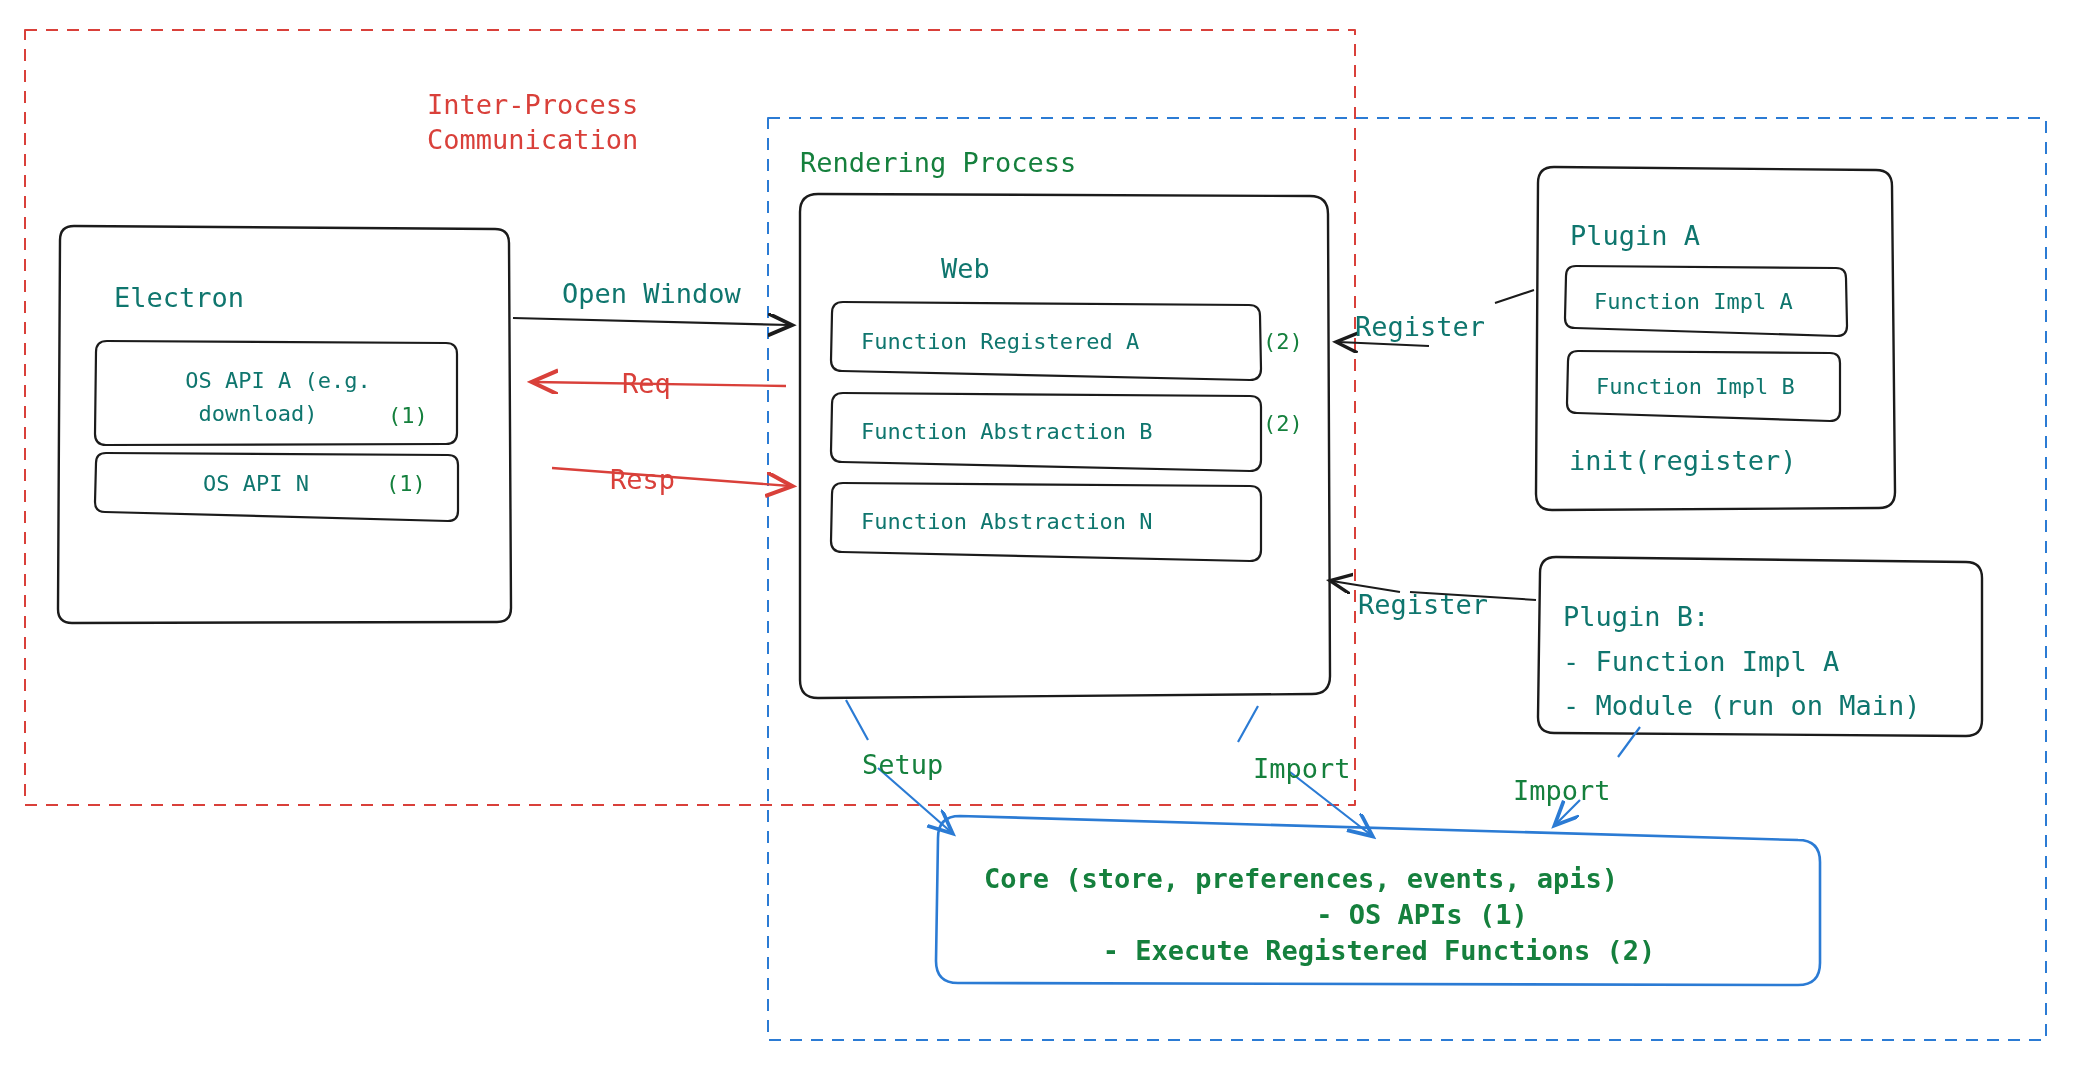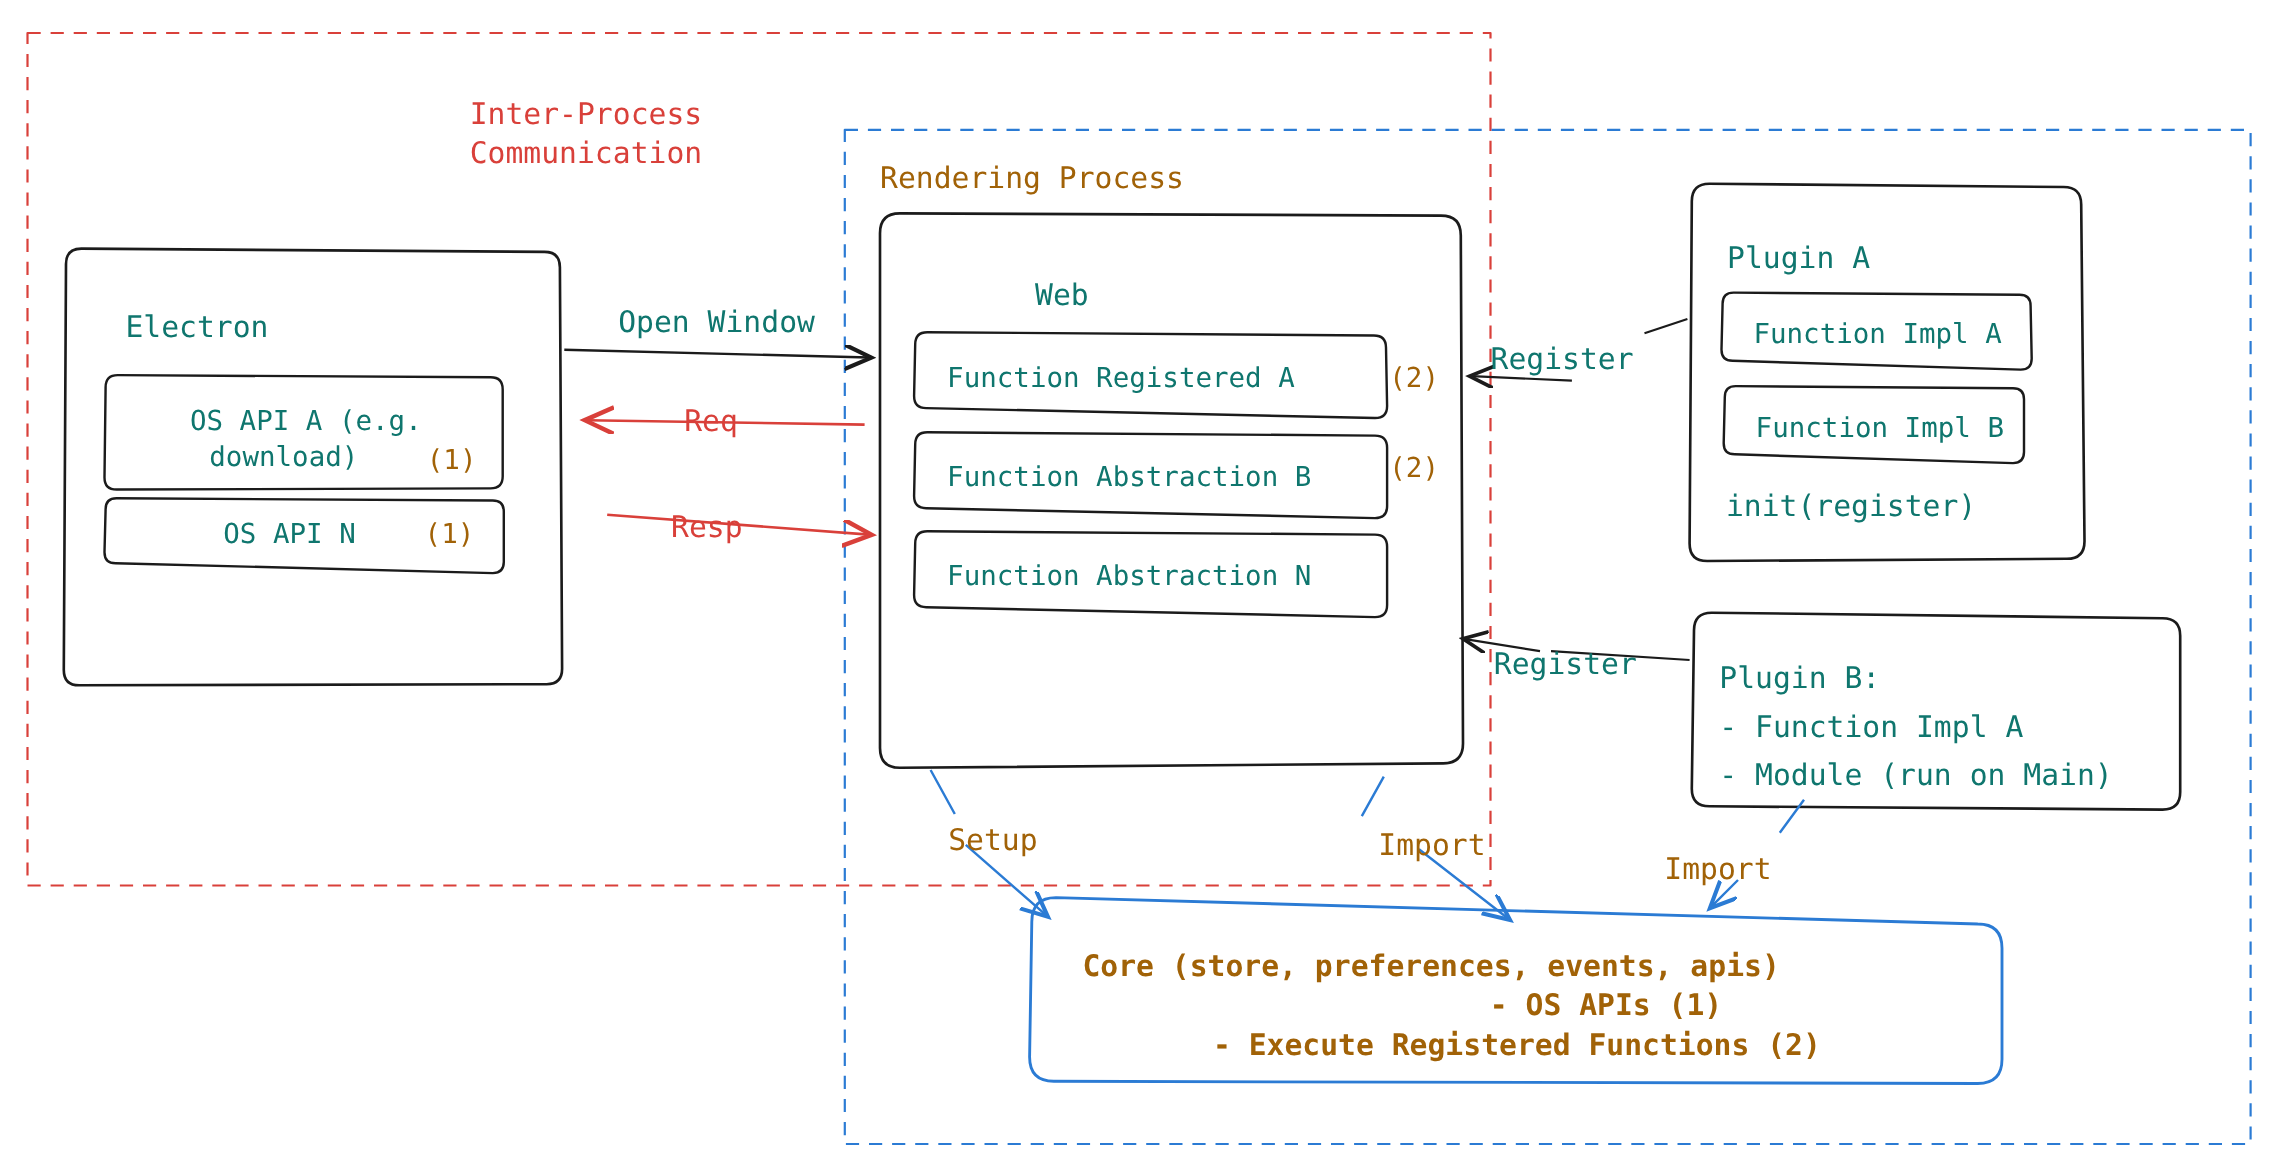--- a/index.html
+++ b/index.html
@@ -26,23 +26,23 @@
     pointer-events: none;
   }
   .lbl {
     position: absolute;
     white-space: pre;
     line-height: 1.25;
   }
   .mono { font-family: "DejaVu Sans Mono", monospace; }
   .black { color: #0f766e; }
   .red { color: #d9403a; }
-  .blue { color: #a16207; }
+  .blue { color: #15803d; }
   .sz-big { font-size: 27px; }
-  .sz-mid { font-size: 25px; }
+  .sz-mid { font-size: 22px; }
   .center { text-align: center; }
 </style>
 </head>
 <body>
 
 <div id="stage">
 
   <svg class="layer" viewBox="0 0 2074 1066">
     <defs>
       <marker id="arrowBlack" markerWidth="13" markerHeight="13" refX="10" refY="5" orient="auto">
@@ -152,21 +152,21 @@
   <div class="lbl mono black sz-big" style="left:1570px; top:219px;">Plugin A</div>
   <div class="lbl mono black sz-mid" style="left:1594px; top:288px;">Function Impl A</div>
   <div class="lbl mono black sz-mid" style="left:1596px; top:373px;">Function Impl B</div>
   <div class="lbl mono black sz-big" style="left:1569px; top:444px;">init(register)</div>
 
   <div class="lbl mono black sz-big" style="left:1563px; top:600px;">Plugin B:</div>
   <div class="lbl mono black sz-big" style="left:1563px; top:645px;">- Function Impl A</div>
   <div class="lbl mono black sz-big" style="left:1563px; top:689px;">- Module (run on Main)</div>
 
   <div class="lbl mono blue sz-big center" style="left:938px; top:862px; width:726px; font-weight:bold;">Core (store, preferences, events, apis)</div>
-  <div class="lbl mono blue sz-big center" style="left:935px; top:898px; width:1050px; font-weight:bold;">- OS APIs (1)</div>
+  <div class="lbl mono blue sz-big center" style="left:897px; top:898px; width:1050px; font-weight:bold;">- OS APIs (1)</div>
   <div class="lbl mono blue sz-big center" style="left:938px; top:934px; width:882px; font-weight:bold;">- Execute Registered Functions (2)</div>
 
   <div class="lbl mono black sz-big" style="left:562px; top:277px;">Open Window</div>
   <div class="lbl mono red sz-big" style="left:622px; top:367px;">Req</div>
   <div class="lbl mono red sz-big" style="left:610px; top:463px;">Resp</div>
   <div class="lbl mono black sz-big" style="left:1355px; top:310px;">Register</div>
   <div class="lbl mono black sz-big" style="left:1358px; top:588px;">Register</div>
   <div class="lbl mono blue sz-big" style="left:862px; top:748px;">Setup</div>
   <div class="lbl mono blue sz-big" style="left:1253px; top:752px;">Import</div>
   <div class="lbl mono blue sz-big" style="left:1513px; top:774px;">Import</div>

